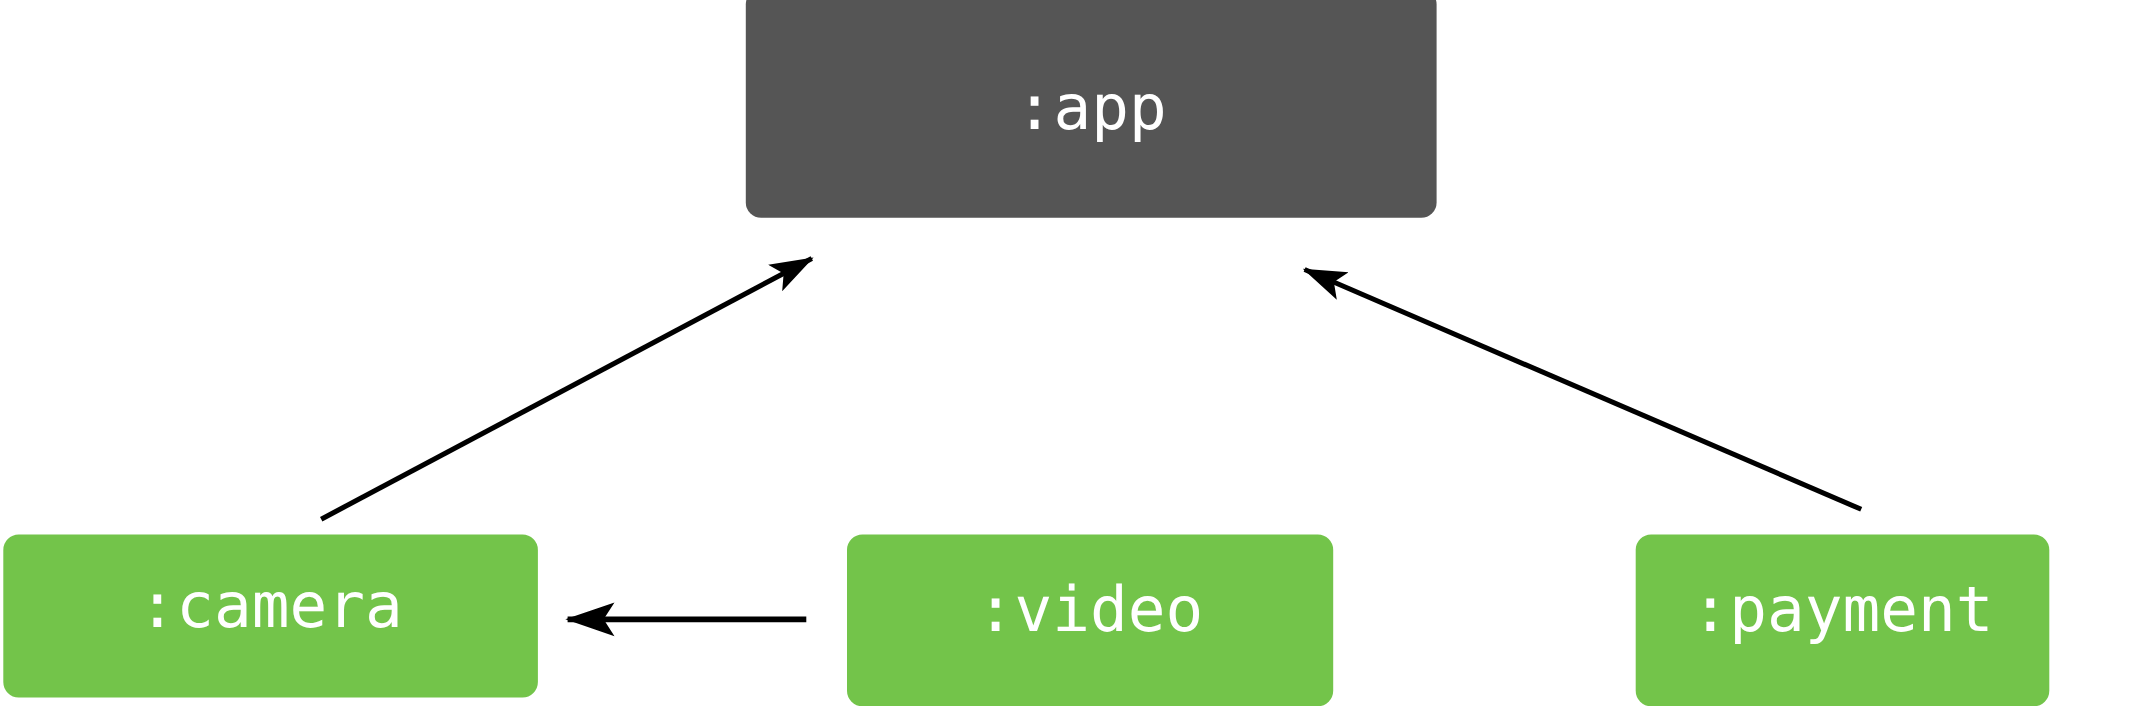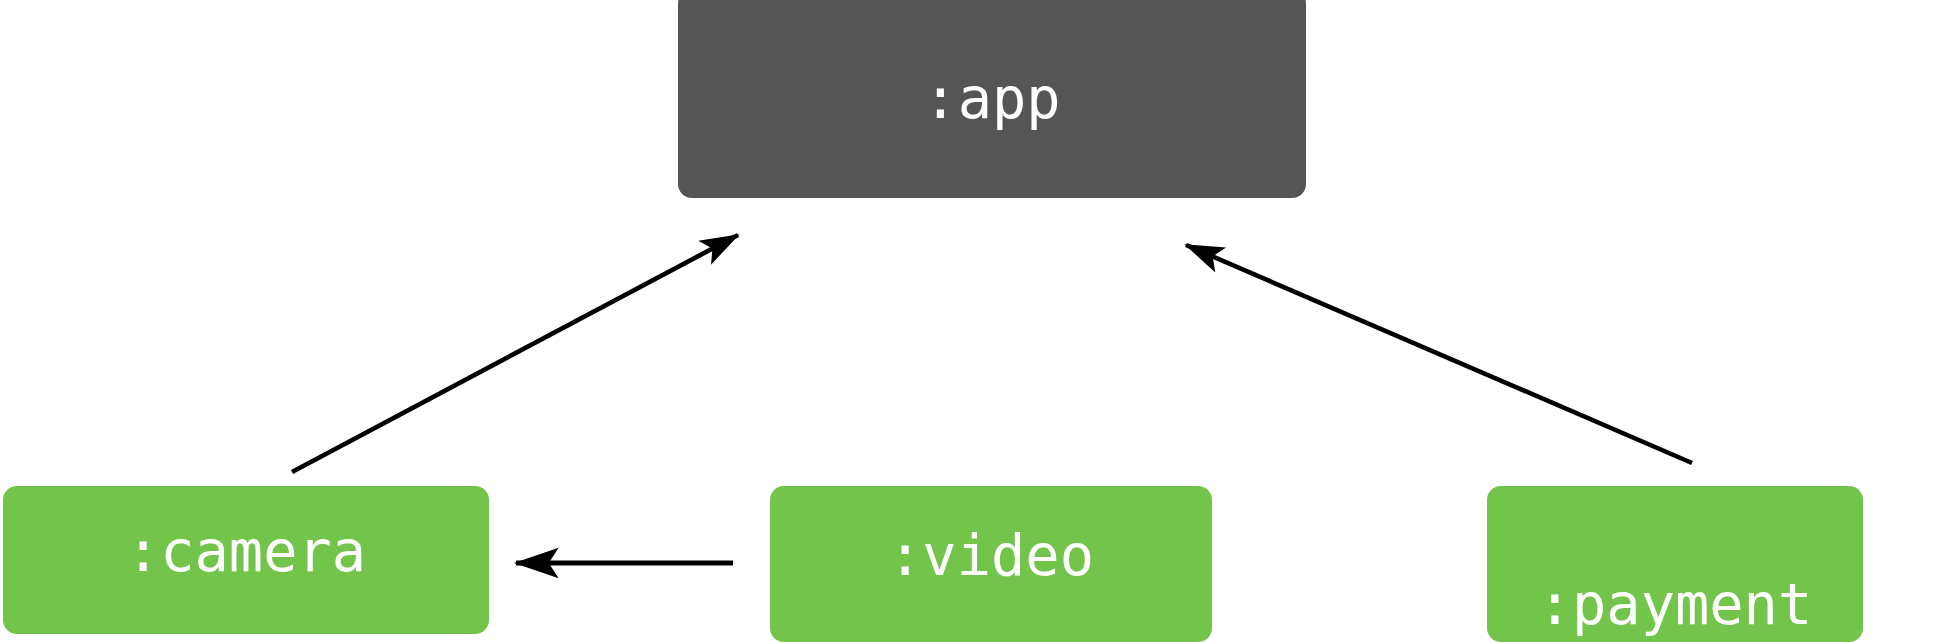--- a/index.html
+++ b/index.html
@@ -67,21 +67,20 @@
     height: 156px;
     background: #73c44a;
     justify-content: center;
   }
   #node-payment {
     left: 1487px;
     top: 486px;
     width: 376px;
     height: 156px;
     background: #73c44a;
-    align-items: flex-end;
   }
   #node-camera .node-label,
   #node-video .node-label,
   #node-payment .node-label {
     position: relative;
     top: -9px;
   }
 </style>
 </head>
 <body>

